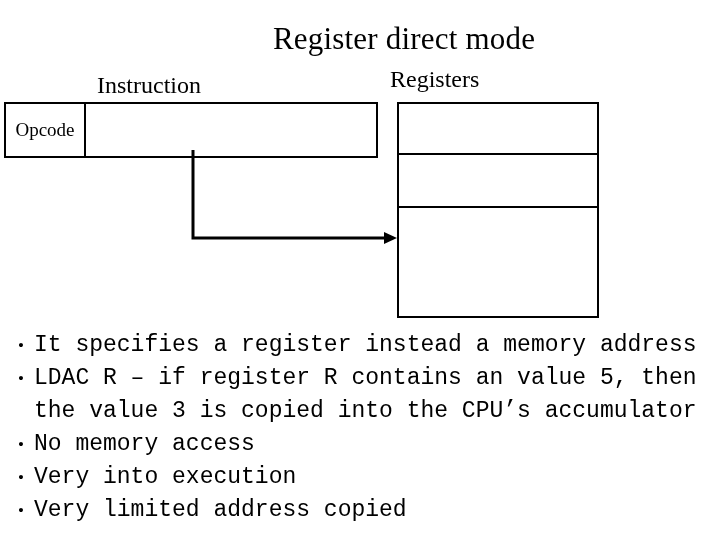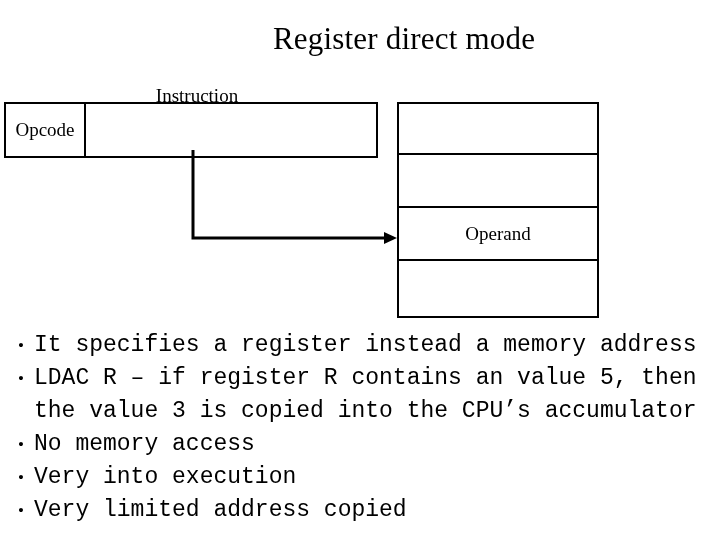--- a/index.html
+++ b/index.html
@@ -34,25 +34,23 @@
     font-size: 31px;
     line-height: 34px;
     letter-spacing: 0.2px;
     white-space: nowrap;
     margin-left: 44px;
   }
 
   
   .caption {
     position: absolute;
-    font-size: 19px;
+    font-size: 24px;
     line-height: 22px;
     white-space: nowrap;
-    text-align: center;
-    margin-top: 11px;
   }
   .caption-instruction {
     left: 97px;
     top: 74px;
     width: 200px;
   }
   .caption-registers {
     left: 390px;
     top: 68px;
     width: 200px;
@@ -157,29 +155,29 @@
 </style>
 </head>
 <body>
 
 <div id="slide">
 
   <div class="slide-title">Register direct mode</div>
 
   <div class="caption caption-instruction">Instruction</div>
 
+  <div class="caption caption-registers">Registers</div>
 
   <div class="instruction-box">
     <div class="instr-cell instr-opcode">Opcode</div>
   </div>
 
   <div class="registers-box">
     <div class="reg-row reg-row-0"></div>
     <div class="reg-row reg-row-1"></div>
-    <div class="reg-row reg-row-2">Operand</div>
     <div class="reg-row reg-row-3"></div>
   </div>
 
   <svg class="connector" viewBox="0 0 720 540" width="720" height="540">
     <path d="M 193 150 L 193 238 L 389 238" fill="none" stroke="#000000" stroke-width="3"></path>
     <path d="M 397 238 L 384 232 L 384 244 Z" fill="#000000"></path>
   </svg>
 
   <div class="bullets">
 

